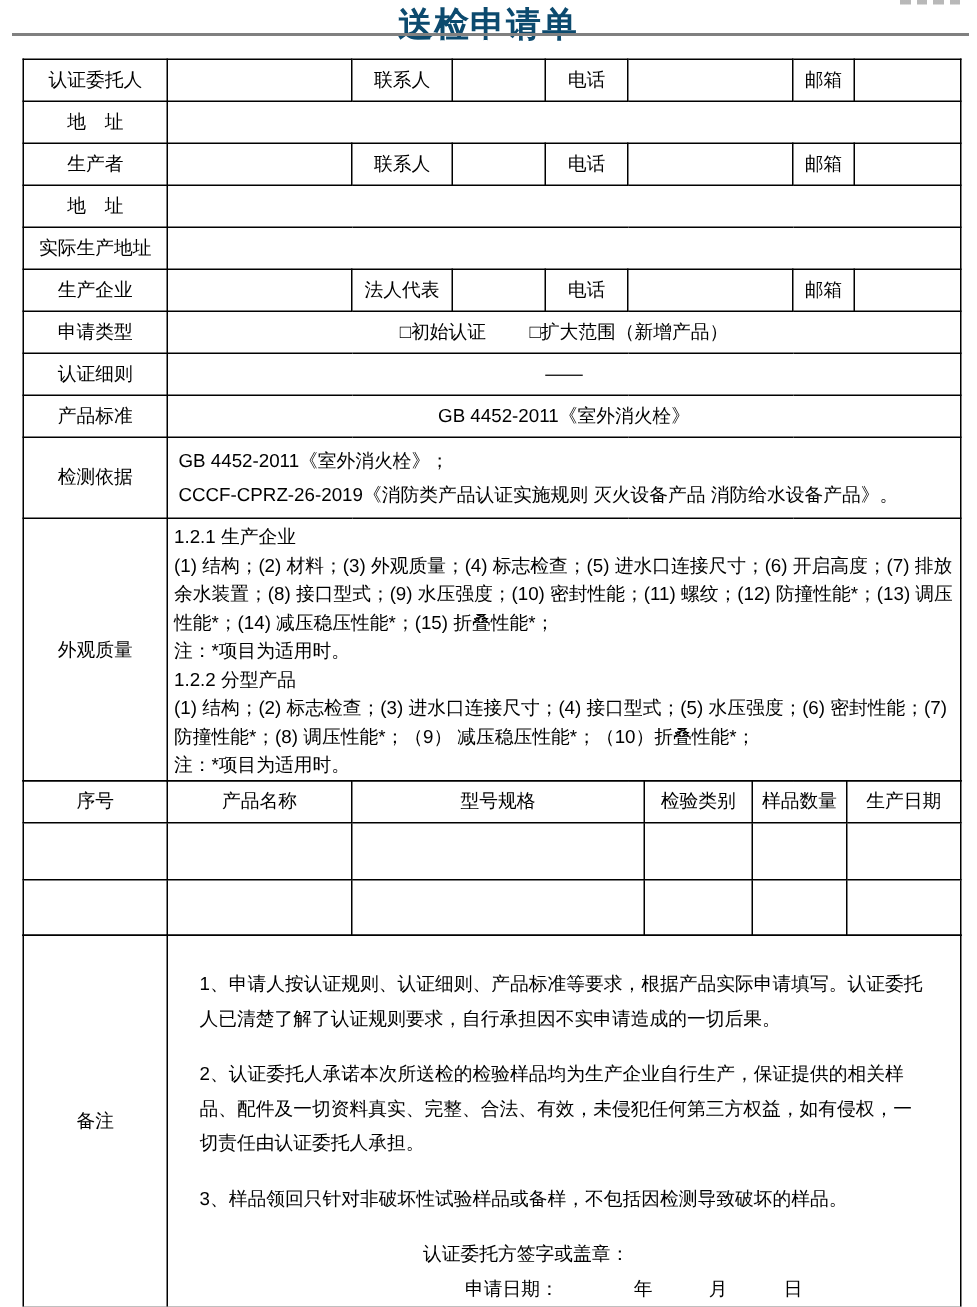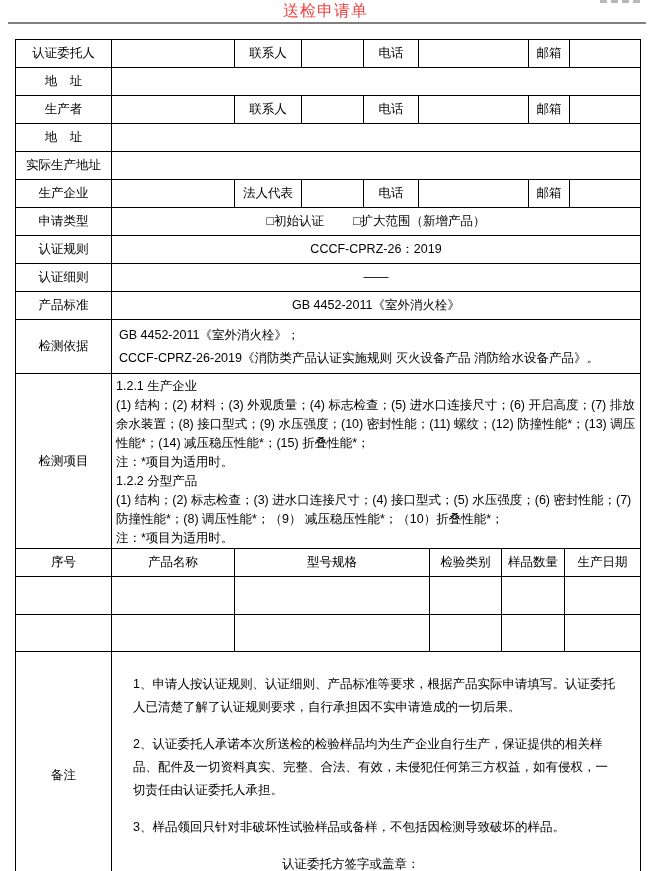--- a/index.html
+++ b/index.html
@@ -3,22 +3,22 @@
 <meta charset="utf-8">
 <style>
   html,body { margin:0; padding:0; background:#fff; }
   .page {
     position:relative; width:651px; height:871px; background:#ffffff;
     font-family:"Liberation Sans","DejaVu Sans",sans-serif;
     color:#000; font-size:12.5px;
   }
   .doc-title {
     position:absolute; top:1px; left:0; width:100%;
-    text-align:center; font-size:16px; font-weight:normal;
-    color:#ef4444; letter-spacing:1px; margin:0;
+    text-align:center; font-size:23px; font-weight:bold;
+    color:#0c4a6e; letter-spacing:1px; margin:0;
   }
   .title-rule {
     position:absolute; top:22px; left:8px; right:5px; height:2px;
     background:#808080;
   }
   .corner-artifact {
     position:absolute; top:0; left:600px; width:44px; height:3px;
     background:repeating-linear-gradient(90deg,#9a9a9a 0 7px,transparent 7px 11px);
     opacity:.7;
   }
@@ -110,40 +110,36 @@
       </tr>
       <tr class="h28">
         <td class="lab">申请类型</td>
         <td class="ctr" colspan="7">
           <span>□初始认证</span>
           <span style="display:inline-block;width:22px"></span>
           <span>□扩大范围（新增产品）</span>
         </td>
       </tr>
       <tr class="h28">
-        <td class="lab">认证规则</td>
-        <td class="ctr" colspan="7">CCCF-CPRZ-26：2019</td>
-      </tr>
-      <tr class="h28">
         <td class="lab">认证细则</td>
         <td class="ctr" colspan="7">——</td>
       </tr>
       <tr class="h28">
         <td class="lab">产品标准</td>
         <td class="ctr" colspan="7">GB 4452-2011《室外消火栓》</td>
       </tr>
       <tr style="height:54px">
         <td class="lab">检测依据</td>
         <td class="multiline basis-cell" colspan="7">
           <div>GB 4452-2011《室外消火栓》；</div>
           <div>CCCF-CPRZ-26-2019《消防类产品认证实施规则 灭火设备产品 消防给水设备产品》。</div>
         </td>
       </tr>
       <tr style="height:172px">
-        <td class="lab">检测项目</td>
+        <td class="lab">外观质量</td>
         <td class="items-cell" colspan="7">
           <div>1.2.1 生产企业</div>
           <div>(1) 结构；(2) 材料；(3) 外观质量；(4) 标志检查；(5) 进水口连接尺寸；(6) 开启高度；(7) 排放余水装置；(8) 接口型式；(9) 水压强度；(10) 密封性能；(11) 螺纹；(12) 防撞性能*；(13) 调压性能*；(14) 减压稳压性能*；(15) 折叠性能*；</div>
           <div>注：*项目为适用时。</div>
           <div>1.2.2 分型产品</div>
           <div>(1) 结构；(2) 标志检查；(3) 进水口连接尺寸；(4) 接口型式；(5) 水压强度；(6) 密封性能；(7) 防撞性能*；(8) 调压性能*；（9） 减压稳压性能*；（10）折叠性能*；</div>
           <div>注：*项目为适用时。</div>
         </td>
       </tr>
     </tbody>

